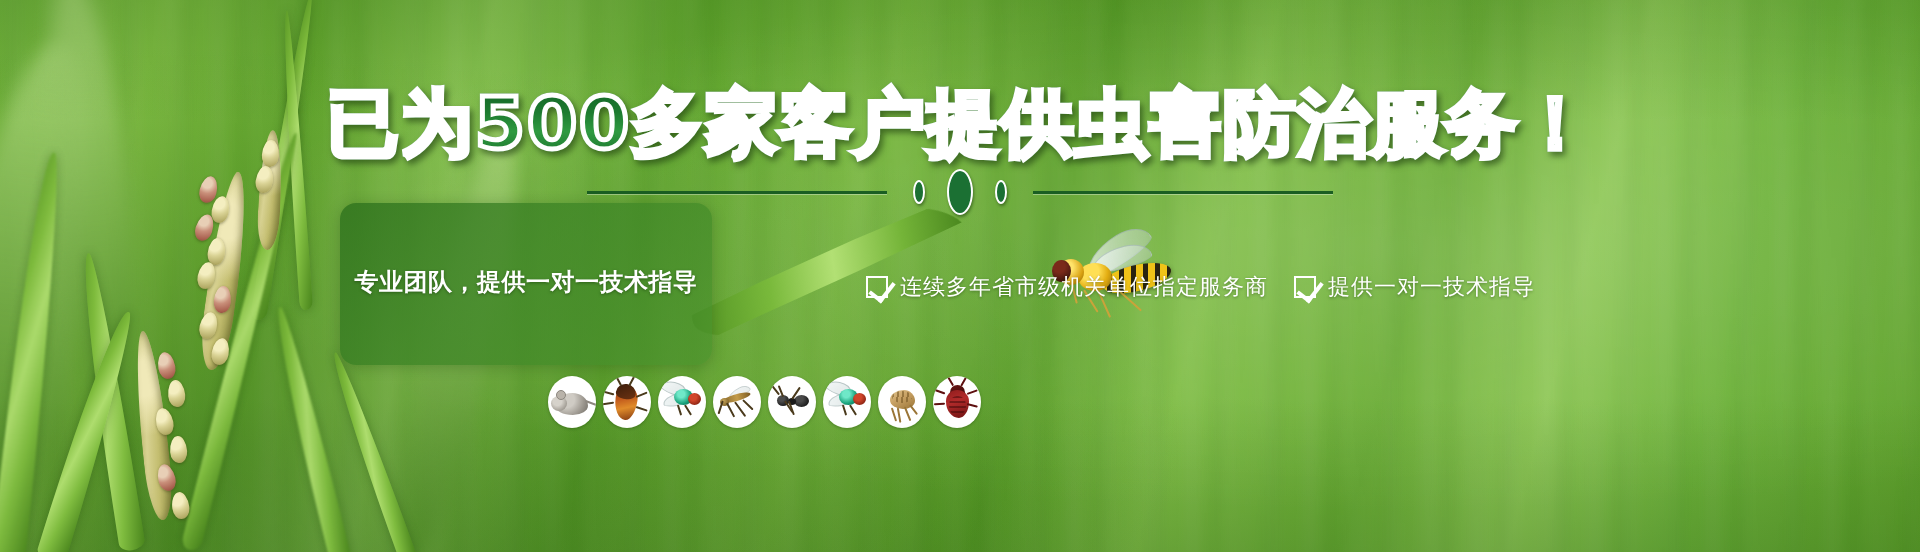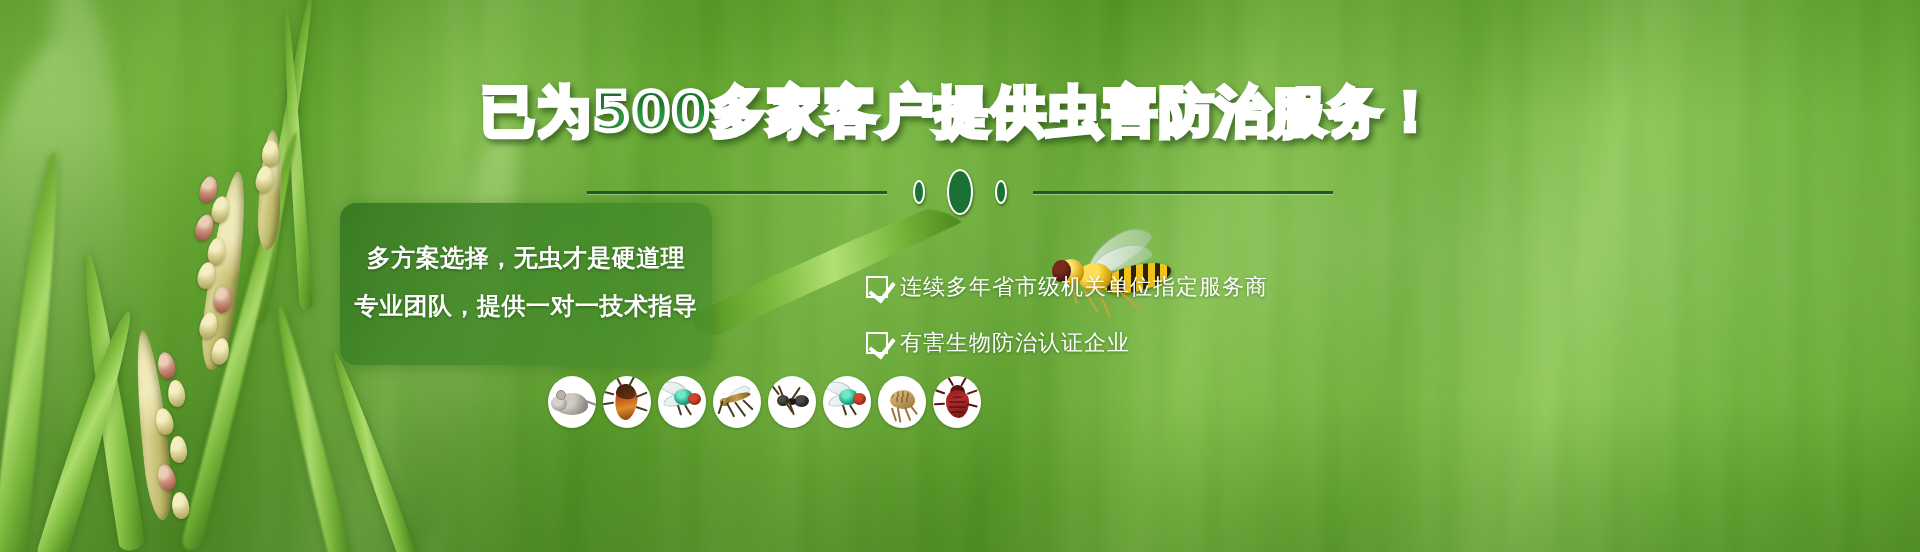--- a/index.html
+++ b/index.html
@@ -92,21 +92,21 @@
   
   .headline {
     position: absolute;
     left: 0; right: 0;
     top: 76px;
     text-align: center;
     white-space: nowrap;
   }
   .headline .htxt {
     display: inline-block;
-    font-size: 54px;
+    font-size: 72px;
     font-weight: bold;
     letter-spacing: 2px;
     font-family: "DejaVu Sans", "Liberation Sans", sans-serif;
     color: #17652a;
     background: linear-gradient(180deg, #0f5a22 0%, #1d7b30 38%, #2f9a41 58%, #115e22 100%);
     -webkit-background-clip: text;
     background-clip: text;
     -webkit-text-fill-color: transparent;
     paint-order: stroke fill;
     -webkit-text-stroke: 5px #ffffff;
@@ -220,21 +220,21 @@
     background: #caa33a;
     transform-origin: left center;
     border-radius: 2px;
   }
 
   
   .checklist {
     position: absolute;
     left: 866px; top: 272px;
     display: flex;
-    flex-direction: column;
+    flex-direction: row;
     gap: 26px;
   }
   .check-row { display: flex; align-items: center; gap: 12px; }
   .check-box {
     position: relative;
     width: 22px; height: 22px;
     border: 2px solid #ffffff;
     flex: 0 0 auto;
   }
   .check-box::after {
@@ -460,32 +460,31 @@
     <div class="thorax"></div>
     <div class="head"></div>
     <div class="eye"></div>
     <div class="leg" style="left:34px; top:46px; width:26px; transform:rotate(58deg);"></div>
     <div class="leg" style="left:48px; top:46px; width:30px; transform:rotate(66deg);"></div>
     <div class="leg" style="left:66px; top:44px; width:34px; transform:rotate(42deg);"></div>
     <div class="leg" style="left:22px; top:40px; width:20px; transform:rotate(76deg);"></div>
   </div>
 
   <div class="panel">
-    <div class="pline l2">多方案选择，无虫才是硬道理</div>
     <div class="pline l3">专业团队，提供一对一技术指导</div>
   </div>
 
   <div class="checklist">
     <div class="check-row">
       <span class="check-box"></span>
       <span class="check-text">连续多年省市级机关单位指定服务商</span>
     </div>
     <div class="check-row">
       <span class="check-box"></span>
-      <span class="check-text">有害生物防治认证企业</span>
+      <span class="check-text">提供一对一技术指导</span>
     </div>
   </div>
 
   <div class="pest-row">
 
     <div class="pest mouse" title="鼠">
       <span class="m-body"></span>
         <span class="m-head"></span>
         <span class="m-ear"></span>
         <span class="m-tail"></span>

